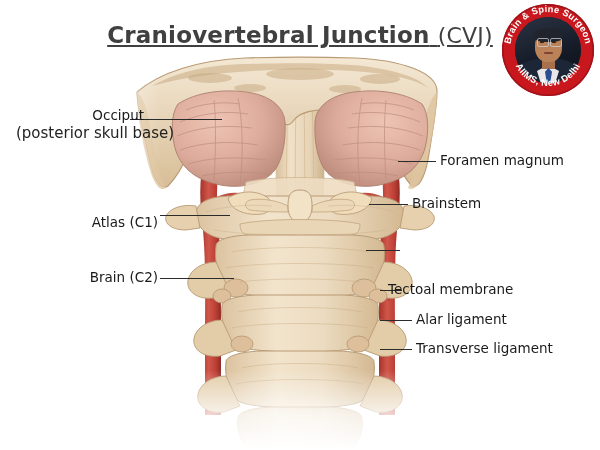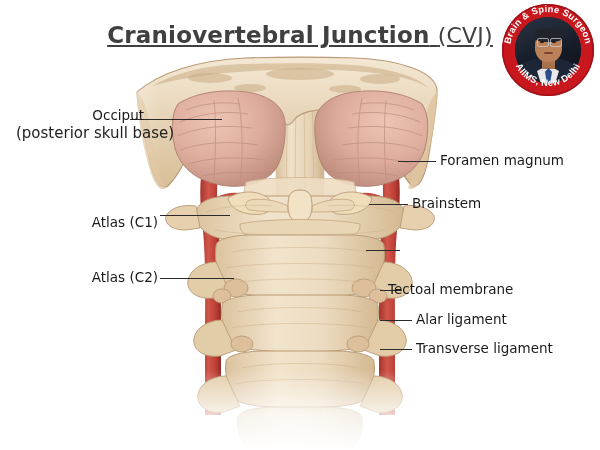--- a/index.html
+++ b/index.html
@@ -335,21 +335,21 @@
   <div class="label left" style="left:0px;top:108px;width:128px;padding-left:16px;">
     <span>Occiput</span>
     <span class="sub">(posterior skull base)</span>
   </div>
 
   <div class="label left" style="left:0px;top:207px;width:158px;margin-top:8px;">
     <span>Atlas (C1)</span>
   </div>
 
   <div class="label left" style="left:0px;top:270px;width:158px;">
-    <span>Atlas (C2)</span>
+    <span>Brain (C2)</span>
   </div>
 
   <div class="label right" style="left:440px;top:153px;">
     <span>Foramen magnum</span>
   </div>
   <div class="label right" style="left:412px;top:196px;">
     <span>Brainstem</span>
   </div>
   <div class="label right" style="left:388px;top:282px;">
     <span>Tectoal membrane</span>

